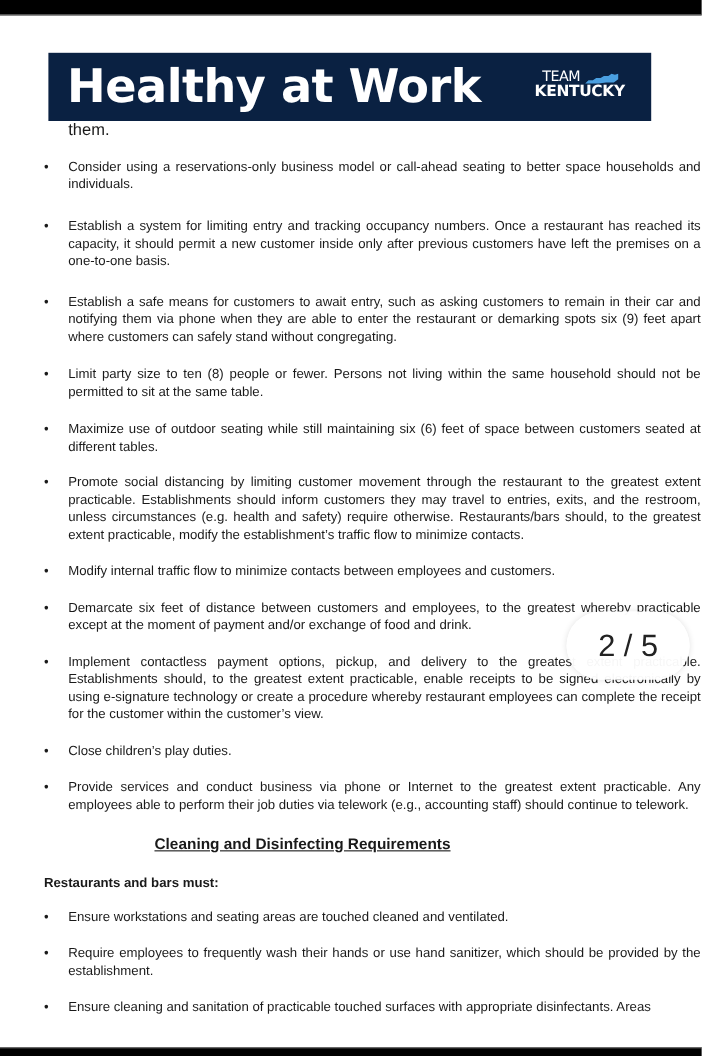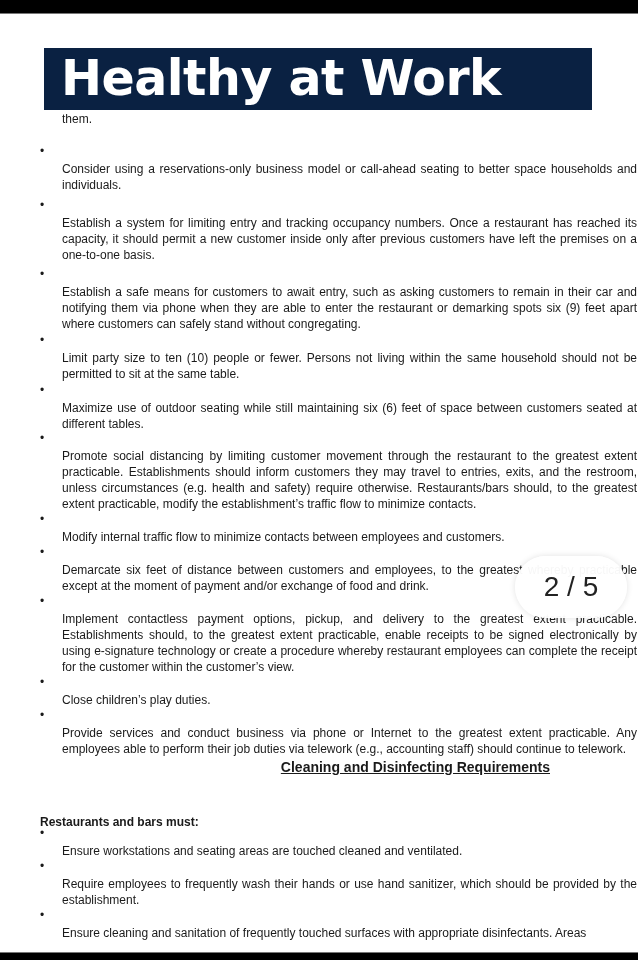--- a/index.html
+++ b/index.html
@@ -12,82 +12,89 @@
     .top-bar { position: absolute; left: 0; top: 0; width: 638px; height: 13px; background: #000; border-bottom: 1px solid #777; }
     .bottom-bar { position: absolute; left: 0; top: 952px; width: 638px; height: 8px; background: #000; border-top: 1px solid #777; }
 
     .banner {
       position: absolute; left: 44px; top: 48px; width: 548px; height: 62px;
       background: #0a2142;
     }
     .banner-title {
       position: absolute; left: 17px; top: 4px;
       font-family: "DejaVu Sans", sans-serif; font-weight: bold;
-      font-size: 49px; color: #ffffff; letter-spacing: -0.5px;
+      font-size: 42px; color: #ffffff; letter-spacing: -0.5px;
       line-height: 54px;
     }
     .logo { position: absolute; left: 440px; top: 16px; width: 90px; height: 30px; }
     .logo-team {
       position: absolute; left: 9px; top: 0; font-size: 13px; color: #ffffff;
       font-family: "DejaVu Sans", sans-serif; letter-spacing: -0.5px; line-height: 13px;
     }
     .logo-state {
       position: absolute; left: 47px; top: 2px; width: 32px; height: 11px;
     }
     .logo-kentucky {
       position: absolute; left: 2px; top: 12px; font-size: 14px; font-weight: bold;
       color: #ffffff; font-family: "DejaVu Sans", sans-serif; letter-spacing: -0.3px; line-height: 15px;
     }
-    .frag { position: absolute; left: 62px; top: 111px; font-size: 12px; line-height: 16px; }
+    .frag { position: absolute; left: 62px; top: 111px; font-size: 15px; line-height: 16px; }
 
     .item { position: absolute; left: 40px; width: 560px; font-size: 12px; line-height: 16px; }
     .item .bullet { position: absolute; left: 0; top: 0; width: 10px; font-size: 12px; }
-    .item .text { position: absolute; left: 22px; width: 575px; text-align: justify; margin-top: 18px; }
+    .item .text { position: absolute; left: 22px; width: 575px; text-align: justify; }
 
     .section-heading {
       position: absolute; left: 0; width: 550px; top: 758px;
-      text-align: right; font-weight: bold; font-size: 14px;
+      text-align: center; font-weight: bold; font-size: 14px;
       text-decoration: underline; line-height: 18px;
     }
-    .subheading { position: absolute; left: 40px; top: 794px; font-weight: bold; font-size: 12px; line-height: 16px; margin-top: 20px; }
+    .subheading { position: absolute; left: 40px; top: 794px; font-weight: bold; font-size: 12px; line-height: 16px; }
 
     .page-indicator {
       position: absolute; left: 515px; top: 556px; width: 112px; height: 62px;
       border-radius: 31px; background: rgba(255,255,255,0.96);
       box-shadow: 0 0 6px rgba(0,0,0,0.12);
       display: flex; align-items: center; justify-content: center;
       font-family: "Liberation Sans", sans-serif; font-size: 28px; color: #222;
     }
   </style>
 </head>
 <body>
 
 <div class="top-bar"></div>
 
 <div class="banner">
   <div class="banner-title">Healthy at Work</div>
+  <div class="logo">
+    <span class="logo-team">TEAM</span>
+    <svg class="logo-state" viewBox="0 0 32 11">
+      <path d="M1 10 L4 7 L8 7 L11 5 L15 5 L18 3 L22 3 L25 1 L28 2 L31 1 L31 6 L27 9 L20 9 L13 10 Z" fill="#4a9fe0"></path>
+    </svg>
+    <span class="logo-kentucky">KENTUCKY</span>
+  </div>
 </div>
 
 <div class="frag">them.</div>
 
 <div class="item" style="top:143px;">
   <span class="bullet">•</span>
   <span class="text">Consider using a reservations-only business model or call-ahead seating to better space households and individuals.</span>
 </div>
 <div class="item" style="top:197px;">
   <span class="bullet">•</span>
   <span class="text">Establish a system for limiting entry and tracking occupancy numbers. Once a restaurant has reached its capacity, it should permit a new customer inside only after previous customers have left the premises on a one-to-one basis.</span>
 </div>
 <div class="item" style="top:266px;">
   <span class="bullet">•</span>
   <span class="text">Establish a safe means for customers to await entry, such as asking customers to remain in their car and notifying them via phone when they are able to enter the restaurant or demarking spots six (9) feet apart where customers can safely stand without congregating.</span>
 </div>
 <div class="item" style="top:332px;">
   <span class="bullet">•</span>
-  <span class="text">Limit party size to ten (10) people or fewer. Persons not living within the same household should not be permitted to sit at the same table.</span>
+  <span class="text">Limit party size to ten (8) people or fewer. Persons not living within the same household should not be permitted to sit at the same table.</span>
 </div>
 <div class="item" style="top:382px;">
   <span class="bullet">•</span>
   <span class="text">Maximize use of outdoor seating while still maintaining six (6) feet of space between customers seated at different tables.</span>
 </div>
 <div class="item" style="top:430px;">
   <span class="bullet">•</span>
   <span class="text">Promote social distancing by limiting customer movement through the restaurant to the greatest extent practicable. Establishments should inform customers they may travel to entries, exits, and the restroom, unless circumstances (e.g. health and safety) require otherwise. Restaurants/bars should, to the greatest extent practicable, modify the establishment’s traffic flow to minimize contacts.</span>
 </div>
 <div class="item" style="top:511px;">
@@ -117,18 +124,18 @@
 <div class="item" style="top:825px;">
   <span class="bullet">•</span>
   <span class="text">Ensure workstations and seating areas are touched cleaned and ventilated.</span>
 </div>
 <div class="item" style="top:858px;">
   <span class="bullet">•</span>
   <span class="text">Require employees to frequently wash their hands or use hand sanitizer, which should be provided by the establishment.</span>
 </div>
 <div class="item" style="top:907px;">
   <span class="bullet">•</span>
-  <span class="text">Ensure cleaning and sanitation of frequently touched surfaces with appropriate disinfectants. Areas</span>
+  <span class="text">Ensure cleaning and sanitation of practicable touched surfaces with appropriate disinfectants. Areas</span>
 </div>
 
 <div class="page-indicator">2 / 5</div>
 
 <div class="bottom-bar"></div>
 
 </body></html>

